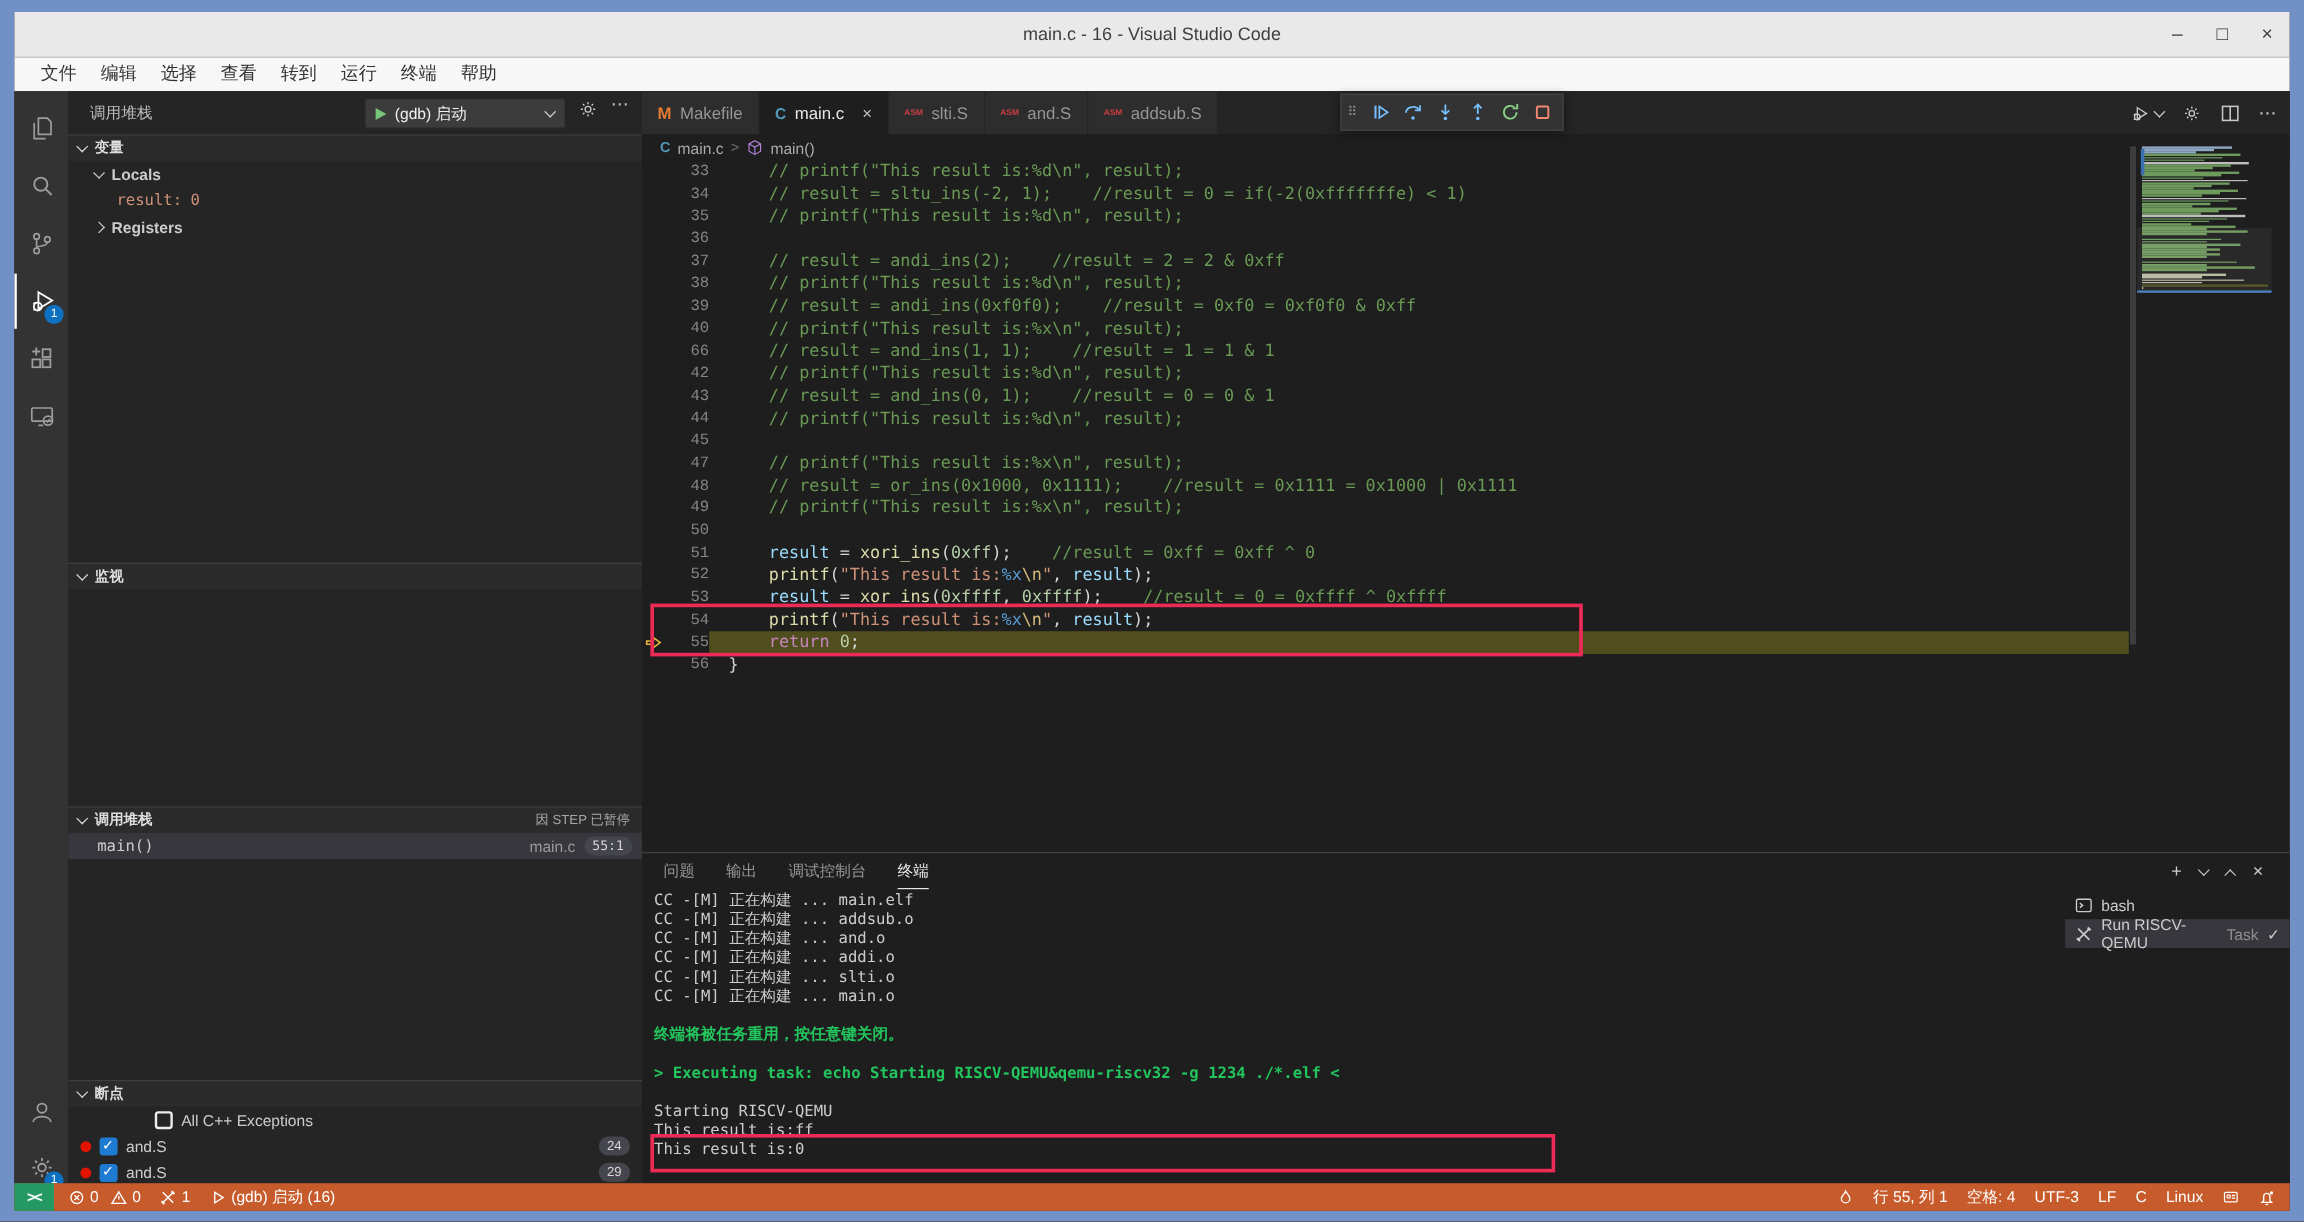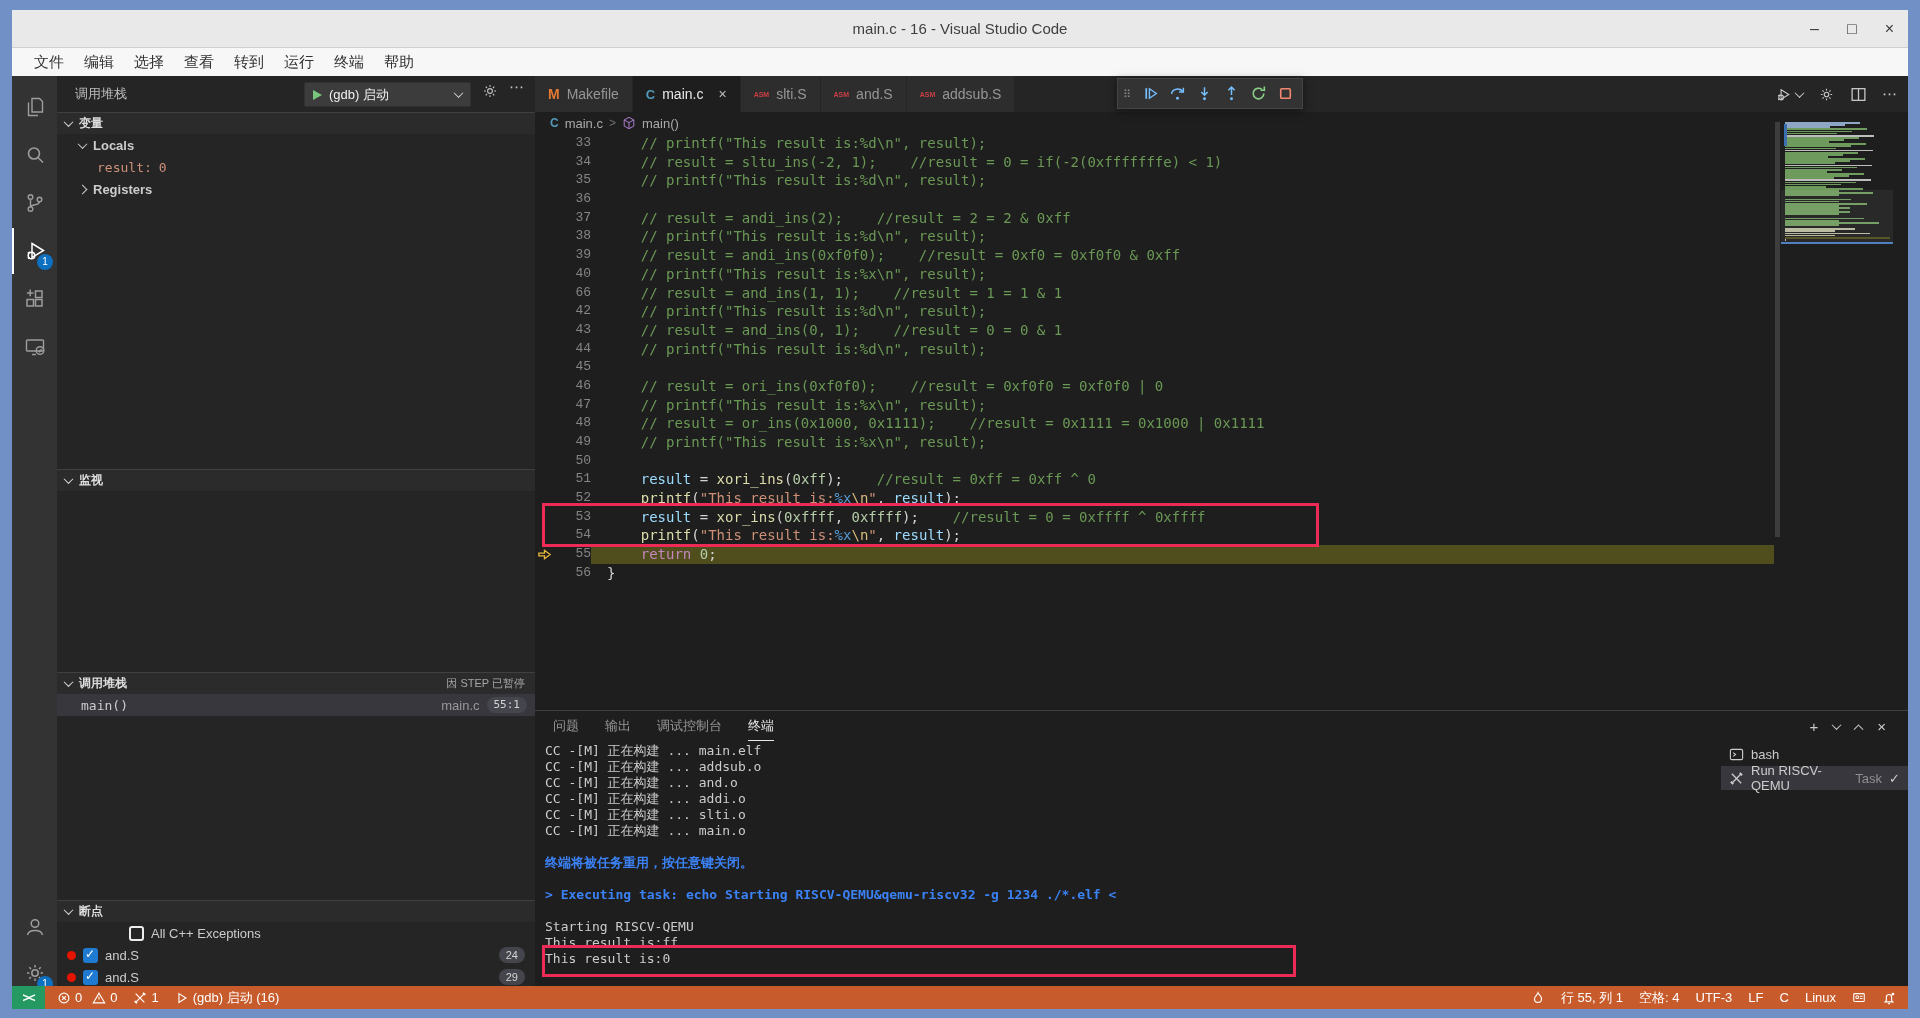--- a/index.html
+++ b/index.html
@@ -99,21 +99,21 @@
   .annot-term { left:7px; top:234px; width:754px; height:32px; }
 
   
   .panel { position:absolute; left:0; right:0; bottom:0; height:276px; background:#1e1e1e; border-top:1px solid #3f3f3f; }
   .panel-tabs { position:absolute; top:0; left:18px; height:30px; display:flex; gap:26px; align-items:center; }
   .ptab { color:#969696; font-size:13px; height:30px; line-height:30px; }
   .ptab.active { color:#e7e7e7; border-bottom:1px solid #e7e7e7; }
   .panel-actions { position:absolute; top:0; right:22px; height:30px; display:flex; gap:15px; align-items:center; color:#cccccc; font-size:15px; }
   .term { position:absolute; left:10px; top:32px; font-family:"DejaVu Sans Mono",monospace; font-size:13px; line-height:16px; color:#cccccc; white-space:pre; }
   .tline { height:16px; }
-  .tline.bold { font-weight:bold; color:#3b82f6; }
+  .tline.bold { font-weight:bold; color:#22c55e; }
   .term-list { position:absolute; top:31px; right:0; width:187px; }
   .term-row { height:24px; display:flex; align-items:center; gap:7px; padding:0 8px; color:#cccccc; font-size:13px; }
   .term-row.sel { background:#37373d; }
   .term-row svg { width:15px; height:15px; flex:none; }
   .t-suffix { color:#8f8f8f; }
   .t-check { margin-left:auto; color:#cccccc; }
 
   
   .statusbar { position:absolute; left:0; right:0; bottom:0; height:23px; background:#c75b2b; display:flex; align-items:center; color:#ffffff; font-size:13px; }
   .sb-remote { width:33px; height:23px; background:#249a62; display:flex; align-items:center; justify-content:center; font-size:12px; font-weight:bold; letter-spacing:-1px; flex:none; }
@@ -392,21 +392,20 @@
           <div class="codeline"><div class="ln">36</div><div class="lt"></div></div>
           <div class="codeline"><div class="ln">37</div><div class="lt"><span class="tk-cm">    // result = andi_ins(2);    //result = 2 = 2 &amp; 0xff</span></div></div>
           <div class="codeline"><div class="ln">38</div><div class="lt"><span class="tk-cm">    // printf("This result is:%d\n", result);</span></div></div>
           <div class="codeline"><div class="ln">39</div><div class="lt"><span class="tk-cm">    // result = andi_ins(0xf0f0);    //result = 0xf0 = 0xf0f0 &amp; 0xff</span></div></div>
           <div class="codeline"><div class="ln">40</div><div class="lt"><span class="tk-cm">    // printf("This result is:%x\n", result);</span></div></div>
           <div class="codeline"><div class="ln">66</div><div class="lt"><span class="tk-cm">    // result = and_ins(1, 1);    //result = 1 = 1 &amp; 1</span></div></div>
           <div class="codeline"><div class="ln">42</div><div class="lt"><span class="tk-cm">    // printf("This result is:%d\n", result);</span></div></div>
           <div class="codeline"><div class="ln">43</div><div class="lt"><span class="tk-cm">    // result = and_ins(0, 1);    //result = 0 = 0 &amp; 1</span></div></div>
           <div class="codeline"><div class="ln">44</div><div class="lt"><span class="tk-cm">    // printf("This result is:%d\n", result);</span></div></div>
           <div class="codeline"><div class="ln">45</div><div class="lt"></div></div>
-          <div class="codeline"><div class="ln">46</div><div class="lt"><span class="tk-cm">    // result = ori_ins(0xf0f0);    //result = 0xf0f0 = 0xf0f0 | 0</span></div></div>
           <div class="codeline"><div class="ln">47</div><div class="lt"><span class="tk-cm">    // printf("This result is:%x\n", result);</span></div></div>
           <div class="codeline"><div class="ln">48</div><div class="lt"><span class="tk-cm">    // result = or_ins(0x1000, 0x1111);    //result = 0x1111 = 0x1000 | 0x1111</span></div></div>
           <div class="codeline"><div class="ln">49</div><div class="lt"><span class="tk-cm">    // printf("This result is:%x\n", result);</span></div></div>
           <div class="codeline"><div class="ln">50</div><div class="lt"></div></div>
           <div class="codeline"><div class="ln">51</div><div class="lt"><span class="tk-p">    </span><span class="tk-v">result</span><span class="tk-p"> = </span><span class="tk-fn">xori_ins</span><span class="tk-p">(</span><span class="tk-n">0xff</span><span class="tk-p">);</span><span class="tk-cm">    //result = 0xff = 0xff ^ 0</span></div></div>
           <div class="codeline"><div class="ln">52</div><div class="lt"><span class="tk-p">    </span><span class="tk-fn">printf</span><span class="tk-p">(</span><span class="tk-s">"This result is:</span><span class="tk-f">%x</span><span class="tk-e">\n</span><span class="tk-s">"</span><span class="tk-p">, </span><span class="tk-v">result</span><span class="tk-p">);</span></div></div>
           <div class="codeline"><div class="ln">53</div><div class="lt"><span class="tk-p">    </span><span class="tk-v">result</span><span class="tk-p"> = </span><span class="tk-fn">xor_ins</span><span class="tk-p">(</span><span class="tk-n">0xffff</span><span class="tk-p">, </span><span class="tk-n">0xffff</span><span class="tk-p">);</span><span class="tk-cm">    //result = 0 = 0xffff ^ 0xffff</span></div></div>
           <div class="codeline"><div class="ln">54</div><div class="lt"><span class="tk-p">    </span><span class="tk-fn">printf</span><span class="tk-p">(</span><span class="tk-s">"This result is:</span><span class="tk-f">%x</span><span class="tk-e">\n</span><span class="tk-s">"</span><span class="tk-p">, </span><span class="tk-v">result</span><span class="tk-p">);</span></div></div>
           <div class="codeline"><div class="curbg"></div><div class="cur-arrow"><svg viewBox="0 0 16 16">
                 <path d="M2 6.5h6V3.5L14 8l-6 4.5V9.5H2z" fill="none" stroke="#e8b63c" stroke-width="1.4"></path>

